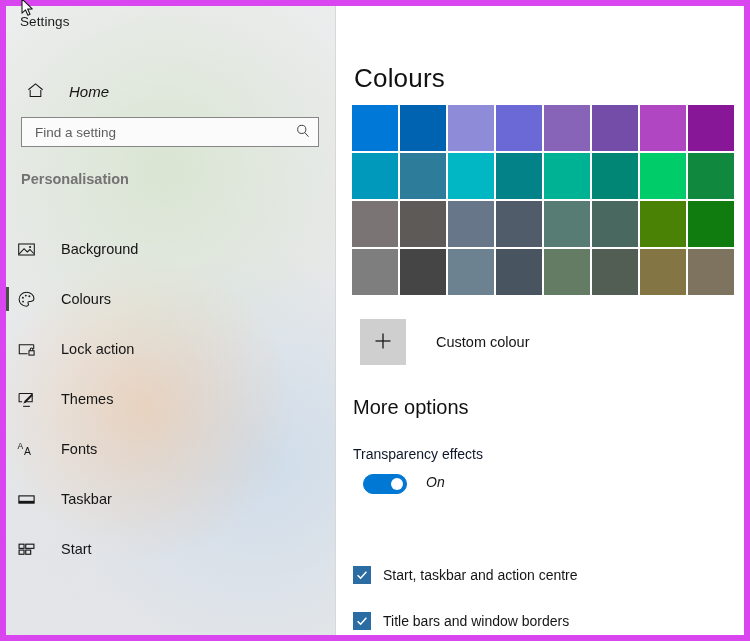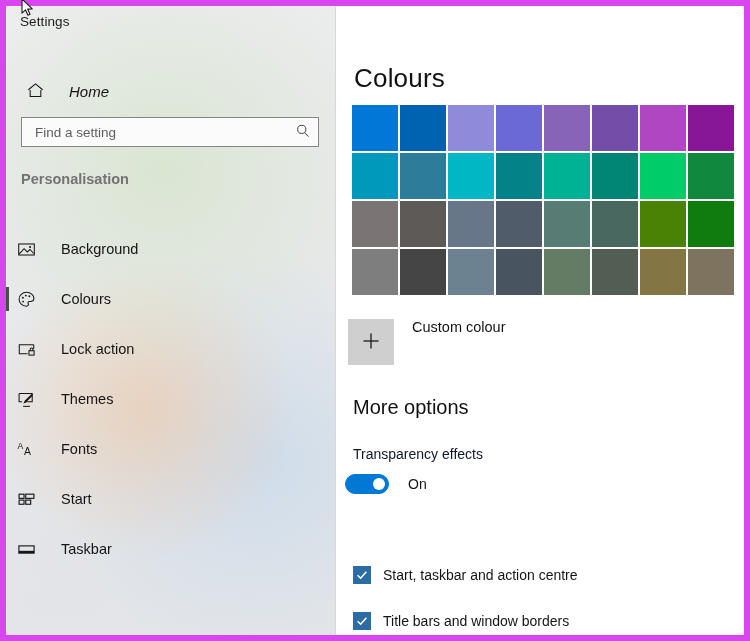--- a/index.html
+++ b/index.html
@@ -182,24 +182,25 @@
     grid-auto-rows: 46px;
     gap: 2px;
   }
   .swatch {
     width: 46px;
     height: 46px;
     cursor: pointer;
   }
   .custom-row {
     position: absolute;
-    left: 12px;
+    left: 24px;
     top: 313px;
     display: flex;
-    align-items: flex-start;
+    align-items: center;
+    gap: 12px;
   }
   .custom-btn {
     width: 46px;
     height: 46px;
     background: #cfcfcf;
     border: 0;
     display: flex;
     align-items: center;
     justify-content: center;
     cursor: pointer;
@@ -219,24 +220,24 @@
   }
   .transparency-label {
     position: absolute;
     left: 17px;
     top: 440px;
     font-size: 14px;
     color: #0f172a;
   }
   .toggle-row {
     position: absolute;
-    left: 9px;
+    left: 27px;
     top: 468px;
     display: flex;
-    align-items: center;
+    font-style: italic;
   }
   .toggle {
     width: 44px;
     height: 20px;
     border-radius: 10px;
     background: #0078d4;
     border: 1px solid #0078d4;
     position: relative;
     cursor: pointer;
     padding: 0;
@@ -390,37 +391,37 @@
               <text x="0.6" y="9.6" font-family="Liberation Sans, sans-serif" font-size="9" fill="#161616">A</text>
               <text x="7.4" y="15.6" font-family="Liberation Sans, sans-serif" font-size="11" fill="#161616">A</text>
             </svg>
           </span>
           <span class="nav-label">Fonts</span>
         </div>
 
         <div class="nav-item">
           <span class="glyph">
             <svg width="19" height="19" viewBox="0 0 20 20">
+              <rect x="2" y="6.2" width="16" height="7.6" fill="none" stroke="#161616" stroke-width="1.2"></rect>
+              <rect x="2" y="11.4" width="16" height="2.4" fill="#161616"></rect>
+            </svg>
+          </span>
+          <span class="nav-label">Taskbar</span>
+        </div>
+
+        <div class="nav-item">
+          <span class="glyph">
+            <svg width="19" height="19" viewBox="0 0 20 20">
               <rect x="2.2" y="4.4" width="5.2" height="4.4" fill="none" stroke="#161616" stroke-width="1.2"></rect>
               <rect x="9.2" y="4.4" width="8.6" height="4.4" fill="none" stroke="#161616" stroke-width="1.2"></rect>
               <rect x="2.2" y="10.6" width="5.2" height="4.4" fill="none" stroke="#161616" stroke-width="1.2"></rect>
               <rect x="9.2" y="10.6" width="5.2" height="4.4" fill="none" stroke="#161616" stroke-width="1.2"></rect>
             </svg>
           </span>
           <span class="nav-label">Start</span>
-        </div>
-
-        <div class="nav-item">
-          <span class="glyph">
-            <svg width="19" height="19" viewBox="0 0 20 20">
-              <rect x="2" y="6.2" width="16" height="7.6" fill="none" stroke="#161616" stroke-width="1.2"></rect>
-              <rect x="2" y="11.4" width="16" height="2.4" fill="#161616"></rect>
-            </svg>
-          </span>
-          <span class="nav-label">Taskbar</span>
         </div>
 
       </div>
     </div>
   </div>
 
   <div class="content">
 
     <div class="page-title">Colours</div>
 

